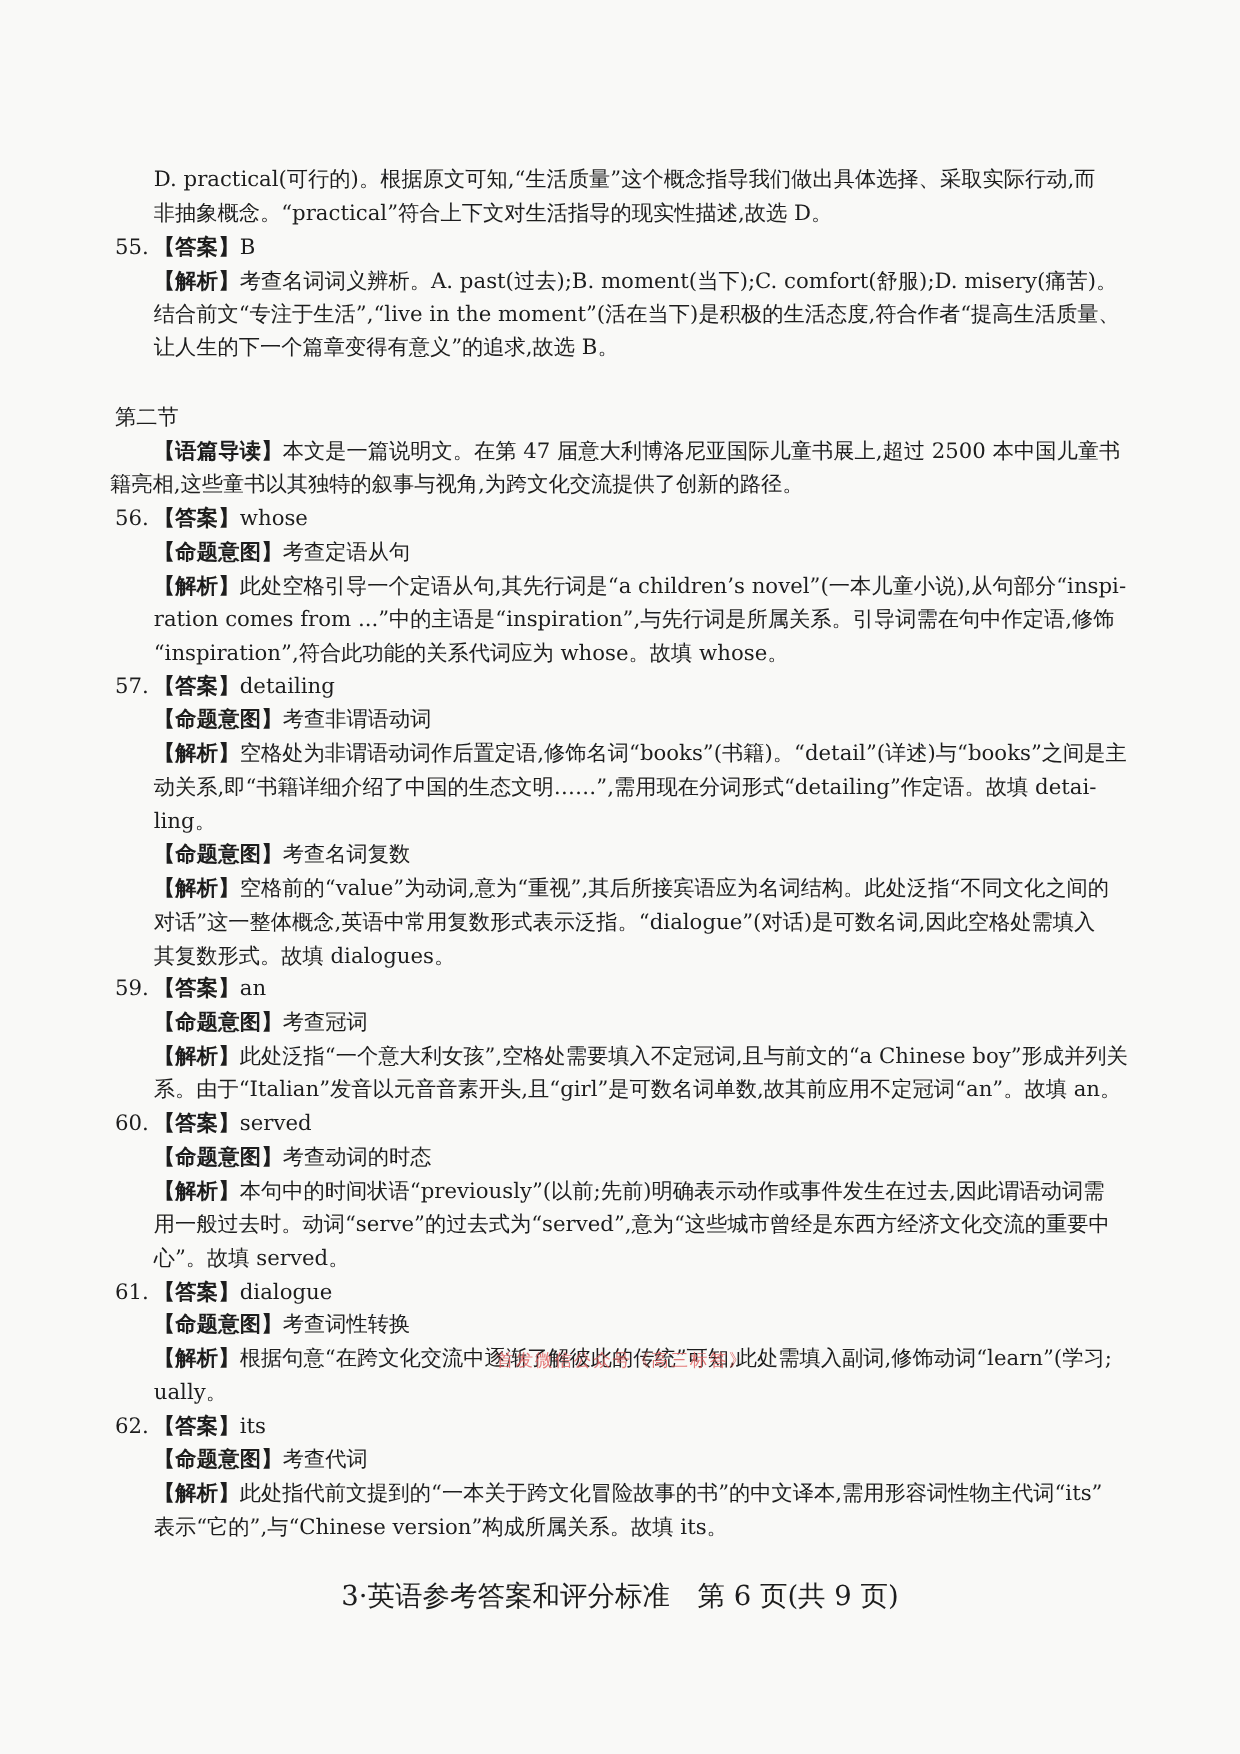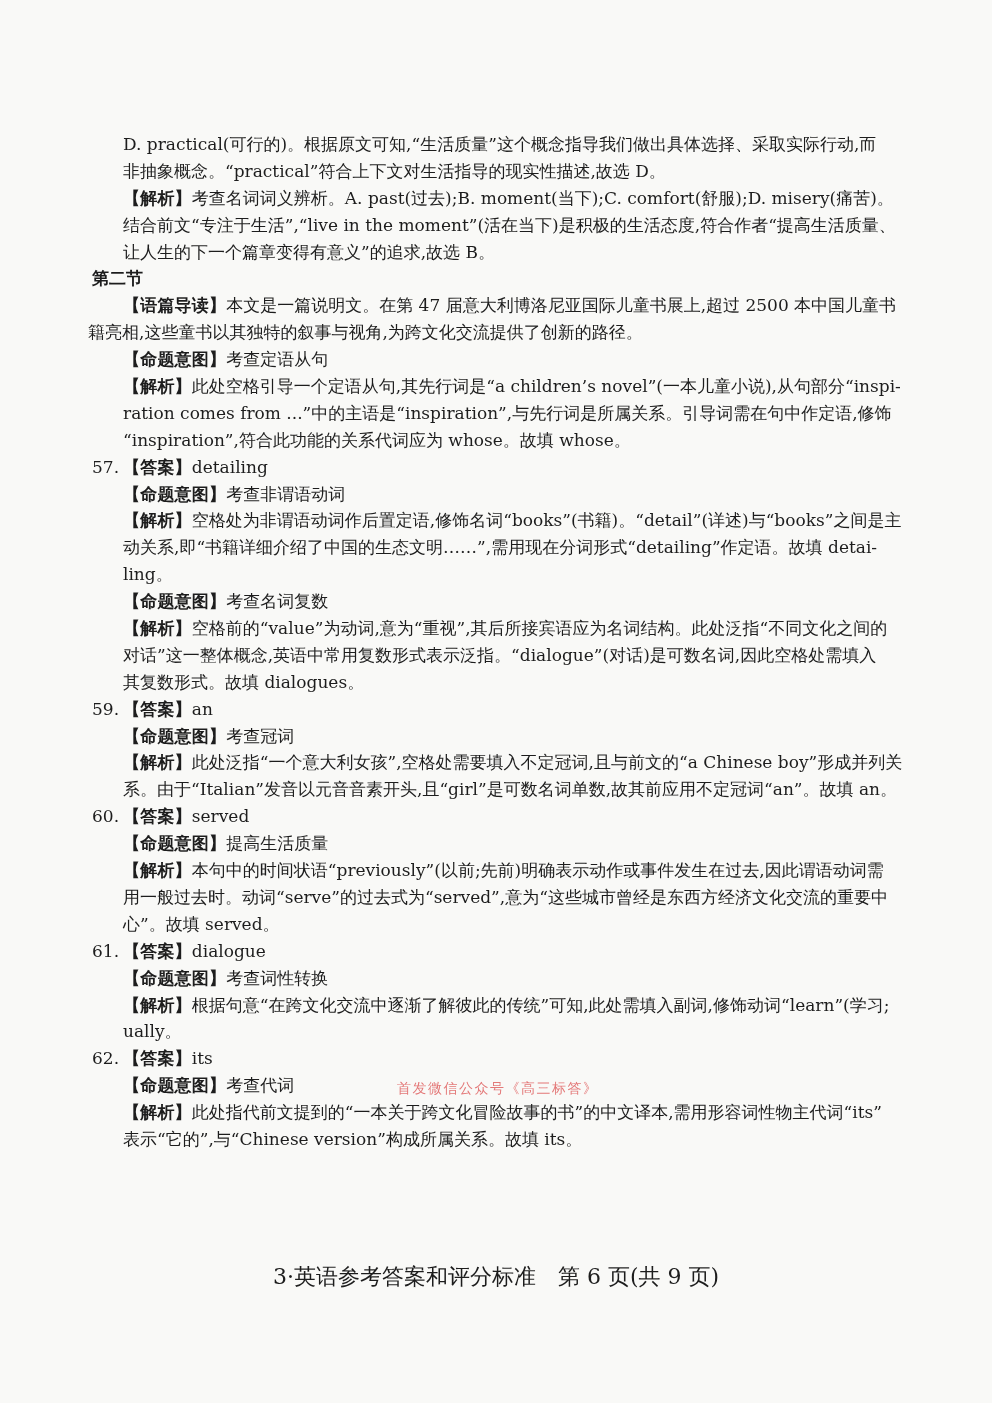--- a/index.html
+++ b/index.html
@@ -34,21 +34,22 @@
     width: 31px;
     margin-left: -31px;
   }
   .ln .mk {
     font-weight: 700;
     font-family: "DejaVu Sans", "Liberation Sans", sans-serif;
     letter-spacing: 0.2px;
   }
   .sec {
     margin-left: -31px;
-    font-weight: 700;
+    font-weight: 400;
+    margin-top: 29px;
   }
   .sec .tx {
     font-family: "DejaVu Sans", "Liberation Sans", sans-serif;
   }
   .i0 {
     margin-left: -35px;
   }
   .watermark {
     position: absolute;
     left: 397px;
@@ -71,45 +72,47 @@
     white-space: nowrap;
   }
 </style>
 </head>
 <body>
 
 <div class="page">
   <div class="content">
       <p class="ln i2"><span class="tx">D. practical(可行的)。根据原文可知,“生活质量”这个概念指导我们做出具体选择、采取实际行动,而</span></p>
       <p class="ln i2"><span class="tx">非抽象概念。“practical”符合上下文对生活指导的现实性描述,故选 D。</span></p>
+      <p class="ln num"><span class="no">55.</span><span class="mk">【答案】</span><span class="tx">B</span></p>
       <p class="ln i2"><span class="mk">【解析】</span><span class="tx">考查名词词义辨析。A. past(过去);B. moment(当下);C. comfort(舒服);D. misery(痛苦)。</span></p>
       <p class="ln i2"><span class="tx">结合前文“专注于生活”,“live in the moment”(活在当下)是积极的生活态度,符合作者“提高生活质量、</span></p>
       <p class="ln i2"><span class="tx">让人生的下一个篇章变得有意义”的追求,故选 B。</span></p>
       <p class="ln sec"><span class="tx">第二节</span></p>
       <p class="ln i2"><span class="mk">【语篇导读】</span><span class="tx">本文是一篇说明文。在第 47 届意大利博洛尼亚国际儿童书展上,超过 2500 本中国儿童书</span></p>
       <p class="ln i0"><span class="tx">籍亮相,这些童书以其独特的叙事与视角,为跨文化交流提供了创新的路径。</span></p>
+      <p class="ln num"><span class="no">56.</span><span class="mk">【答案】</span><span class="tx">whose</span></p>
       <p class="ln i2"><span class="mk">【命题意图】</span><span class="tx">考查定语从句</span></p>
       <p class="ln i2"><span class="mk">【解析】</span><span class="tx">此处空格引导一个定语从句,其先行词是“a children’s novel”(一本儿童小说),从句部分“inspi-</span></p>
       <p class="ln i2"><span class="tx">ration comes from ...”中的主语是“inspiration”,与先行词是所属关系。引导词需在句中作定语,修饰</span></p>
       <p class="ln i2"><span class="tx">“inspiration”,符合此功能的关系代词应为 whose。故填 whose。</span></p>
       <p class="ln num"><span class="no">57.</span><span class="mk">【答案】</span><span class="tx">detailing</span></p>
       <p class="ln i2"><span class="mk">【命题意图】</span><span class="tx">考查非谓语动词</span></p>
       <p class="ln i2"><span class="mk">【解析】</span><span class="tx">空格处为非谓语动词作后置定语,修饰名词“books”(书籍)。“detail”(详述)与“books”之间是主</span></p>
       <p class="ln i2"><span class="tx">动关系,即“书籍详细介绍了中国的生态文明……”,需用现在分词形式“detailing”作定语。故填 detai-</span></p>
       <p class="ln i2"><span class="tx">ling。</span></p>
       <p class="ln i2"><span class="mk">【命题意图】</span><span class="tx">考查名词复数</span></p>
       <p class="ln i2"><span class="mk">【解析】</span><span class="tx">空格前的“value”为动词,意为“重视”,其后所接宾语应为名词结构。此处泛指“不同文化之间的</span></p>
       <p class="ln i2"><span class="tx">对话”这一整体概念,英语中常用复数形式表示泛指。“dialogue”(对话)是可数名词,因此空格处需填入</span></p>
       <p class="ln i2"><span class="tx">其复数形式。故填 dialogues。</span></p>
       <p class="ln num"><span class="no">59.</span><span class="mk">【答案】</span><span class="tx">an</span></p>
       <p class="ln i2"><span class="mk">【命题意图】</span><span class="tx">考查冠词</span></p>
       <p class="ln i2"><span class="mk">【解析】</span><span class="tx">此处泛指“一个意大利女孩”,空格处需要填入不定冠词,且与前文的“a Chinese boy”形成并列关</span></p>
       <p class="ln i2"><span class="tx">系。由于“Italian”发音以元音音素开头,且“girl”是可数名词单数,故其前应用不定冠词“an”。故填 an。</span></p>
       <p class="ln num"><span class="no">60.</span><span class="mk">【答案】</span><span class="tx">served</span></p>
-      <p class="ln i2"><span class="mk">【命题意图】</span><span class="tx">提高生活质量</span></p>
+      <p class="ln i2"><span class="mk">【命题意图】</span><span class="tx">考查动词的时态</span></p>
       <p class="ln i2"><span class="mk">【解析】</span><span class="tx">本句中的时间状语“previously”(以前;先前)明确表示动作或事件发生在过去,因此谓语动词需</span></p>
       <p class="ln i2"><span class="tx">用一般过去时。动词“serve”的过去式为“served”,意为“这些城市曾经是东西方经济文化交流的重要中</span></p>
       <p class="ln i2"><span class="tx">心”。故填 served。</span></p>
       <p class="ln num"><span class="no">61.</span><span class="mk">【答案】</span><span class="tx">dialogue</span></p>
       <p class="ln i2"><span class="mk">【命题意图】</span><span class="tx">考查词性转换</span></p>
       <p class="ln i2"><span class="mk">【解析】</span><span class="tx">根据句意“在跨文化交流中逐渐了解彼此的传统”可知,此处需填入副词,修饰动词“learn”(学习;</span></p>
       <p class="ln i2"><span class="tx">ually。</span></p>
       <p class="ln num"><span class="no">62.</span><span class="mk">【答案】</span><span class="tx">its</span></p>
       <p class="ln i2"><span class="mk">【命题意图】</span><span class="tx">考查代词</span></p>
       <p class="ln i2"><span class="mk">【解析】</span><span class="tx">此处指代前文提到的“一本关于跨文化冒险故事的书”的中文译本,需用形容词性物主代词“its”</span></p>

